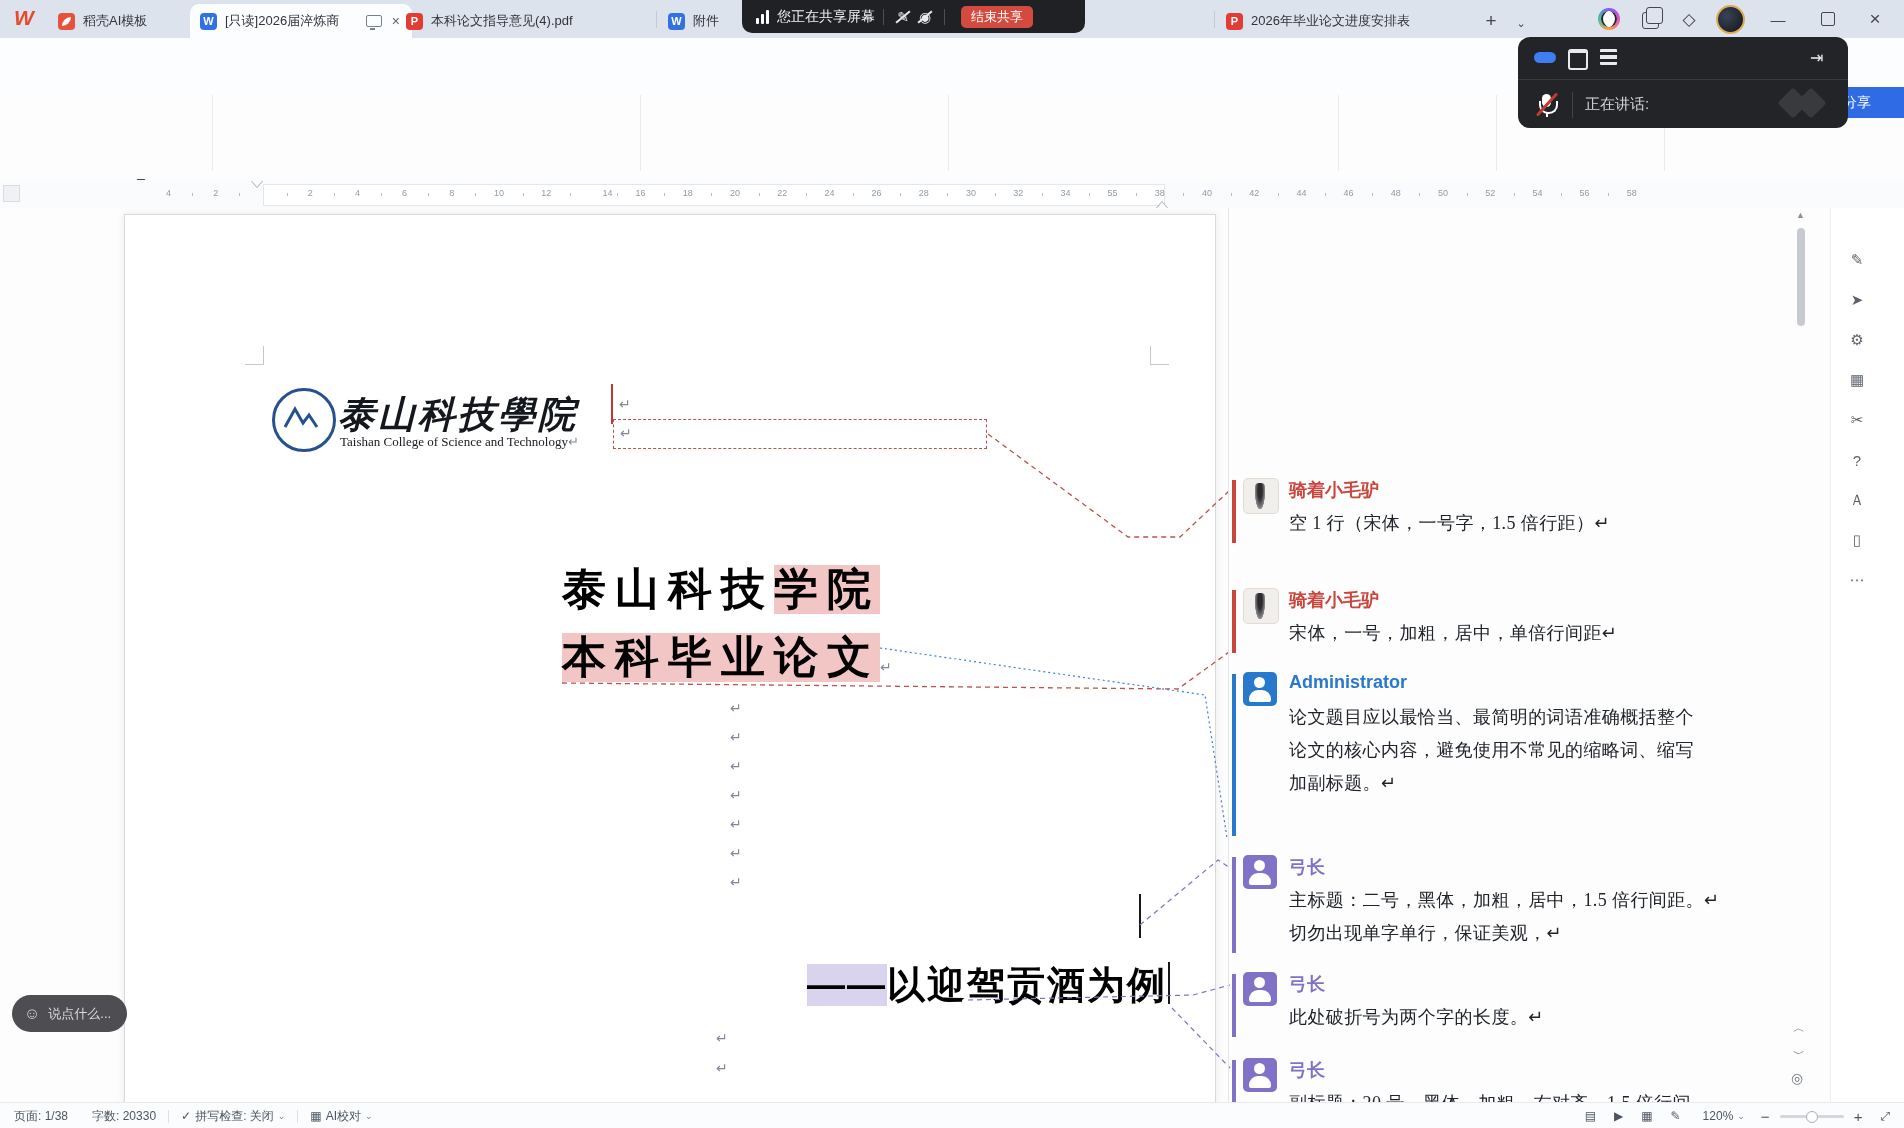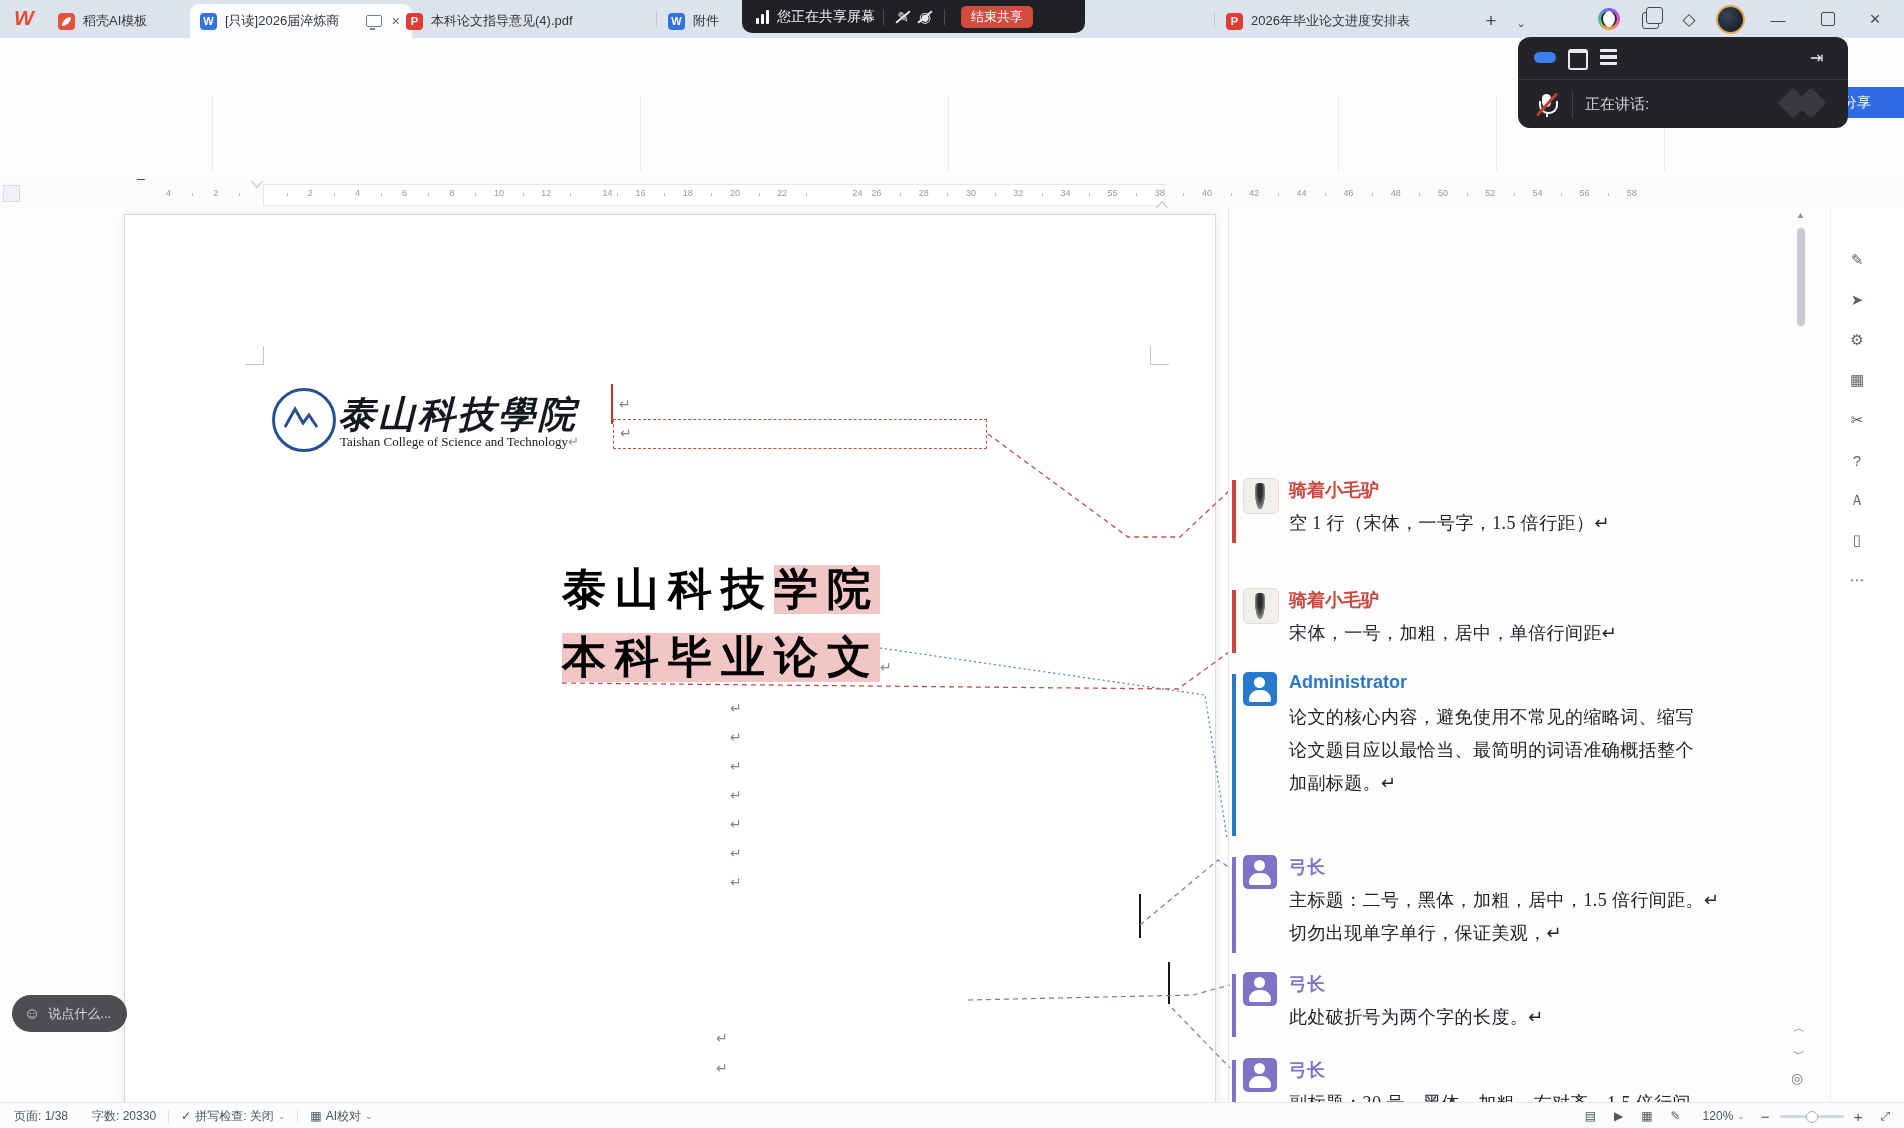--- a/index.html
+++ b/index.html
@@ -399,21 +399,21 @@
         <span class="rnum" style="left: 357.4px;">4</span>
         <span class="rnum" style="left: 404.6px;">6</span>
         <span class="rnum" style="left: 451.8px;">8</span>
         <span class="rnum" style="left: 499px;">10</span>
         <span class="rnum" style="left: 546.2px;">12</span>
         <span class="rnum" style="left: 593.4px; margin-left: 14px;">14</span>
         <span class="rnum" style="left: 640.6px;">16</span>
         <span class="rnum" style="left: 687.8px;">18</span>
         <span class="rnum" style="left: 735px;">20</span>
         <span class="rnum" style="left: 782.2px;">22</span>
-        <span class="rnum" style="left: 829.4px; margin-left: 28px;">24</span>
+        <span class="rnum" style="left: 829.4px;">24</span>
         <span class="rnum" style="left: 876.6px;">26</span>
         <span class="rnum" style="left: 923.8px;">28</span>
         <span class="rnum" style="left: 971px;">30</span>
         <span class="rnum" style="left: 1018.2px;">32</span>
         <span class="rnum" style="left: 1065.4px;">34</span>
         <span class="rnum" style="left: 1112.6px;">55</span>
         <span class="rnum" style="left: 1159.8px;">38</span>
         <span class="rnum" style="left: 1207px;">40</span>
         <span class="rnum" style="left: 1254.2px;">42</span>
         <span class="rnum" style="left: 1301.4px;">44</span>
@@ -491,20 +491,21 @@
         <span class="pilcrow" style="left: 730px; top: 579px;">↵</span>
         <span class="pilcrow" style="left: 730px; top: 608px;">↵</span>
         <span class="pilcrow" style="left: 730px; top: 637px;">↵</span>
         <span class="pilcrow" style="left: 730px; top: 666px;">↵</span>
         <span class="pilcrow" style="left: 716px; top: 822px;">↵</span>
         <span class="pilcrow" style="left: 716px; top: 852px;">↵</span>
       </div>
 
     <div class="cursorbar" style="left:1139px;top:686px;height:44px;"></div>
 
+    <div class="abs" style="left:807px;top:752px;font-size:38px;font-weight:bold;letter-spacing:2px;color:#000;"><span class="hl-purp">——</span><span>以迎驾贡酒为例</span></div>
     <div class="cursorbar" style="left:1168px;top:754px;height:42px;"></div>
 
     <svg class="connect" width="1904" height="894">
       <path d="M 988 226 L 1128 329 L 1180 329 L 1229 283" fill="none" stroke="#c0504a" stroke-width="1.3" stroke-dasharray="5 4"></path>
       <path d="M 562 475 L 1178 481 L 1229 444" fill="none" stroke="#c0504a" stroke-width="1.3" stroke-dasharray="5 4"></path>
       <path d="M 880 440 L 1205 487 L 1227 630" fill="none" stroke="#3f7fd4" stroke-width="1.2" stroke-dasharray="2 3"></path>
       <path d="M 1140 717 L 1218 652 L 1230 660" fill="none" stroke="#8172c8" stroke-width="1.2" stroke-dasharray="5 4"></path>
       <path d="M 968 792 L 1193 787 L 1230 777" fill="none" stroke="#8172c8" stroke-width="1.2" stroke-dasharray="5 4"></path>
       <path d="M 1172 800 L 1230 860" fill="none" stroke="#8172c8" stroke-width="1.2" stroke-dasharray="5 4"></path>
     </svg>
@@ -525,22 +526,22 @@
           <div class="cname" style="color: rgb(201, 70, 61);">骑着小毛驴</div>
           <div class="clines">
             <div>宋体，一号，加粗，居中，单倍行间距↵</div>
           </div>
         </div>
         <div class="comment" style="top: 464px;">
           <span class="cbar" style="background: rgb(40, 120, 204); height: 162px;"></span>
           <span class="cavatar person" style="background: rgb(40, 120, 204);"></span>
           <div class="cname" style="color: rgb(40, 120, 204);">Administrator</div>
           <div class="clines">
+            <div>论文题目应以最恰当、最简明的词语准确概括整个</div>
             <div>论文的核心内容，避免使用不常见的缩略词、缩写</div>
-            <div>论文题目应以最恰当、最简明的词语准确概括整个</div>
             <div>加副标题。↵</div>
           </div>
         </div>
         <div class="comment" style="top: 647px;">
           <span class="cbar" style="background: rgb(129, 114, 200); height: 96px;"></span>
           <span class="cavatar person" style="background: rgb(129, 114, 200);"></span>
           <div class="cname" style="color: rgb(129, 114, 200);">弓长</div>
           <div class="clines">
             <div>主标题：二号，黑体，加粗，居中，1.5 倍行间距。↵</div>
             <div>切勿出现单字单行，保证美观，↵</div>

